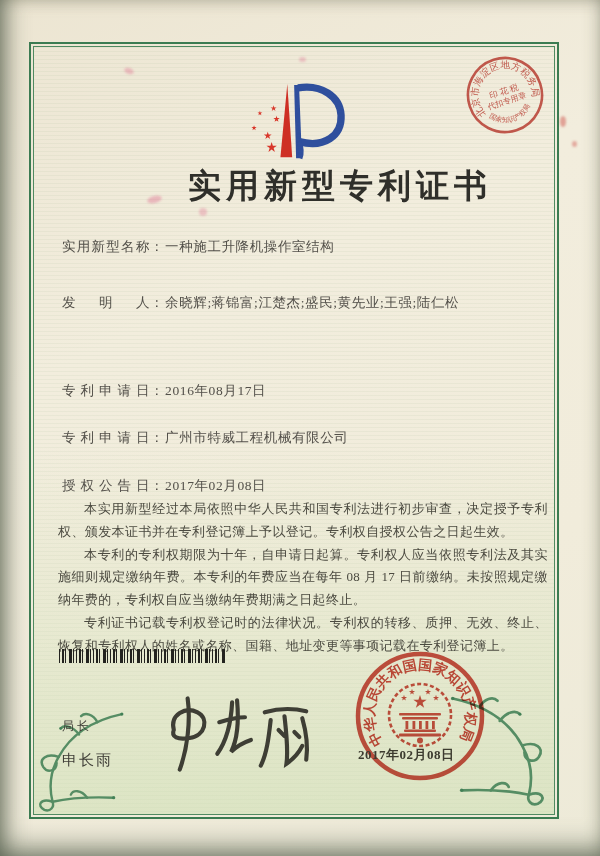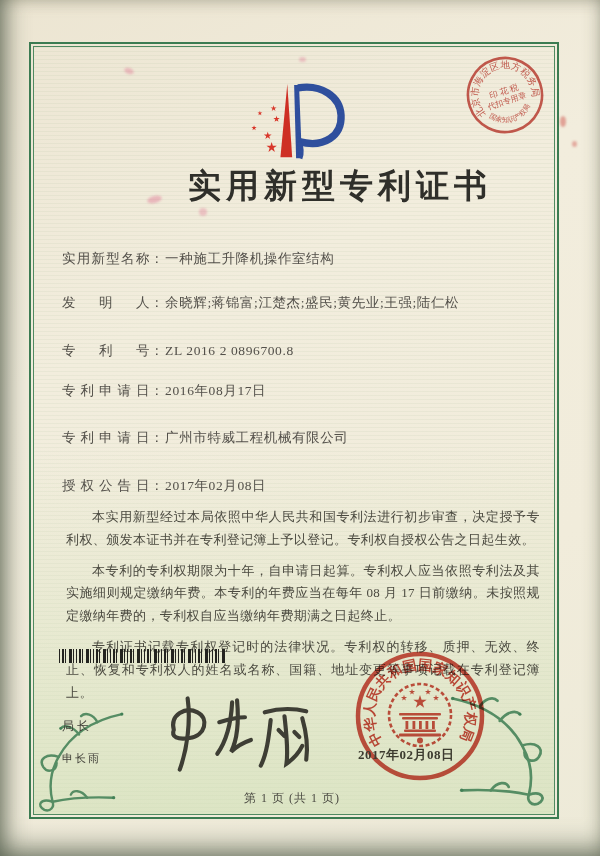--- a/index.html
+++ b/index.html
@@ -23,25 +23,25 @@
   
   .cert-no{position:absolute;left:55px;top:84px;font-size:13.5px;color:#5a584e;letter-spacing:1.5px;z-index:3;}
   .logo{position:absolute;left:240px;top:80px;width:120px;height:88px;z-index:3;}
   .title{position:absolute;left:29px;top:164px;width:526px;text-align:center;
     font-size:33px;font-weight:bold;letter-spacing:5px;color:#2f2f2a;z-index:3;margin-left:48px;}
   .row{position:absolute;left:62px;font-size:13.5px;color:#53504a;letter-spacing:.6px;z-index:3;white-space:nowrap;}
   .row .lbl{display:inline-block;width:88px;text-align:justify;text-align-last:justify;vertical-align:bottom;}
   .row .sep{margin:0 1px 0 0;}
   .body-text{position:absolute;left:58px;top:498px;width:490px;z-index:3;
     font-size:13px;line-height:22.8px;color:#4b4a40;text-align:justify;letter-spacing:.4px;}
-  .body-text p{margin:8px;text-indent:2em;}
+  .body-text p{margin:0;text-indent:2em;}
   .barcode{position:absolute;left:59px;top:649px;width:167px;height:14px;z-index:3;
     background:repeating-linear-gradient(90deg,#23231f 0 1px,transparent 1px 3px,#23231f 3px 5px,transparent 5px 6px,#23231f 6px 7px,transparent 7px 10px,#23231f 10px 13px,transparent 13px 14px,#23231f 14px 15px,transparent 15px 17px);}
   .signer-title{position:absolute;left:62px;top:718px;font-size:12px;letter-spacing:3px;color:#3e3d36;z-index:3;}
-  .signer-name{position:absolute;left:62px;top:751px;font-size:11px;letter-spacing:2px;color:#3e3d36;z-index:3;font-family:Liberation Serif, serif;}
+  .signer-name{position:absolute;left:62px;top:751px;font-size:15px;letter-spacing:2px;color:#3e3d36;z-index:3;font-family:Liberation Serif, serif;}
   .signature{position:absolute;left:158px;top:688px;width:168px;height:95px;z-index:4;}
   .seal{position:absolute;left:352px;top:648px;width:136px;height:136px;z-index:4;mix-blend-mode:multiply;opacity:.92;}
   .seal-date{position:absolute;left:358px;top:746px;width:130px;font-size:13px;font-weight:600;
     letter-spacing:.5px;color:#3c3b2f;z-index:5;white-space:nowrap;}
   .page-note{position:absolute;left:29px;top:790px;width:526px;text-align:center;
     font-size:12px;letter-spacing:1px;color:#4b4a42;z-index:3;}
   .tax-stamp{position:absolute;left:462px;top:52px;width:86px;height:86px;z-index:4;
     transform:rotate(-18deg);mix-blend-mode:multiply;opacity:.85;}
   .smudge{position:absolute;border-radius:50%;filter:blur(1px);z-index:6;pointer-events:none;}
   .s1{left:124px;top:68px;width:10px;height:6px;background:rgba(222,96,136,.35);transform:rotate(20deg);}
@@ -111,28 +111,25 @@
       <use href="#star5" transform="translate(19,34) scale(2.6)"></use>
       <use href="#star5" transform="translate(36,40) scale(3.4)"></use>
       <use href="#star5" transform="translate(13,49) scale(2.8)"></use>
       <use href="#star5" transform="translate(27,57) scale(4.2)"></use>
       <use href="#star5" transform="translate(31,69) scale(5.6)"></use>
     </g>
   </svg>
 
   <div class="title">实用新型专利证书</div>
 
-  <div class="row" style="top:250px">
+  <div class="row" style="top:238px">
     <span class="lbl">实用新型名称</span><span class="sep">：</span><span class="val">一种施工升降机操作室结构</span>
   </div>
   <div class="row" style="top:294px">
     <span class="lbl">发明人</span><span class="sep">：</span><span class="val">余晓辉;蒋锦富;江楚杰;盛民;黄先业;王强;陆仁松</span>
-  </div>
-  <div class="row" style="top:342px">
-    <span class="lbl">专利号</span><span class="sep">：</span><span class="val">ZL 2016 2 0896700.8</span>
   </div>
   <div class="row" style="top:382px">
     <span class="lbl">专利申请日</span><span class="sep">：</span><span class="val">2016年08月17日</span>
   </div>
   <div class="row" style="top:429px">
     <span class="lbl">专利申请日</span><span class="sep">：</span><span class="val">广州市特威工程机械有限公司</span>
   </div>
   <div class="row" style="top:477px">
     <span class="lbl">授权公告日</span><span class="sep">：</span><span class="val">2017年02月08日</span>
   </div>
@@ -184,21 +181,20 @@
       <rect x="-1" y="5" width="2.8" height="8"></rect>
       <rect x="5.5" y="5" width="2.8" height="8"></rect>
       <rect x="12" y="5" width="2.8" height="8"></rect>
       <rect x="-16" y="13.5" width="32" height="2.4" rx="1"></rect>
       <rect x="-21" y="17.5" width="42" height="3" rx="1"></rect>
       <circle cx="0" cy="24.5" r="3"></circle>
     </g>
   </svg>
   <div class="seal-date">2017年02月08日</div>
 
-  <div class="page-note">第 1 页 (共 1 页)</div>
 
   <svg class="tax-stamp" viewBox="-43 -43 86 86">
     <circle cx="0" cy="0" r="37" fill="none" stroke="#c4433a" stroke-width="2.6"></circle>
     <path id="stampTop" d="M -24,12.5 A 27,27 0 1 1 24,12.5" fill="none"></path>
     <path id="stampBottom" d="M -22,16 A 27,27 0 0 0 22,16" fill="none"></path>
     <text font-size="9.5" fill="#c4433a">
       <textPath href="#stampTop" startOffset="0" textLength="108" lengthAdjust="spacing">北京市海淀区地方税务局</textPath>
     </text>
     <text font-size="7" fill="#c4433a">
       <textPath href="#stampBottom" startOffset="0" textLength="49" lengthAdjust="spacing">国家知识产权局</textPath>

